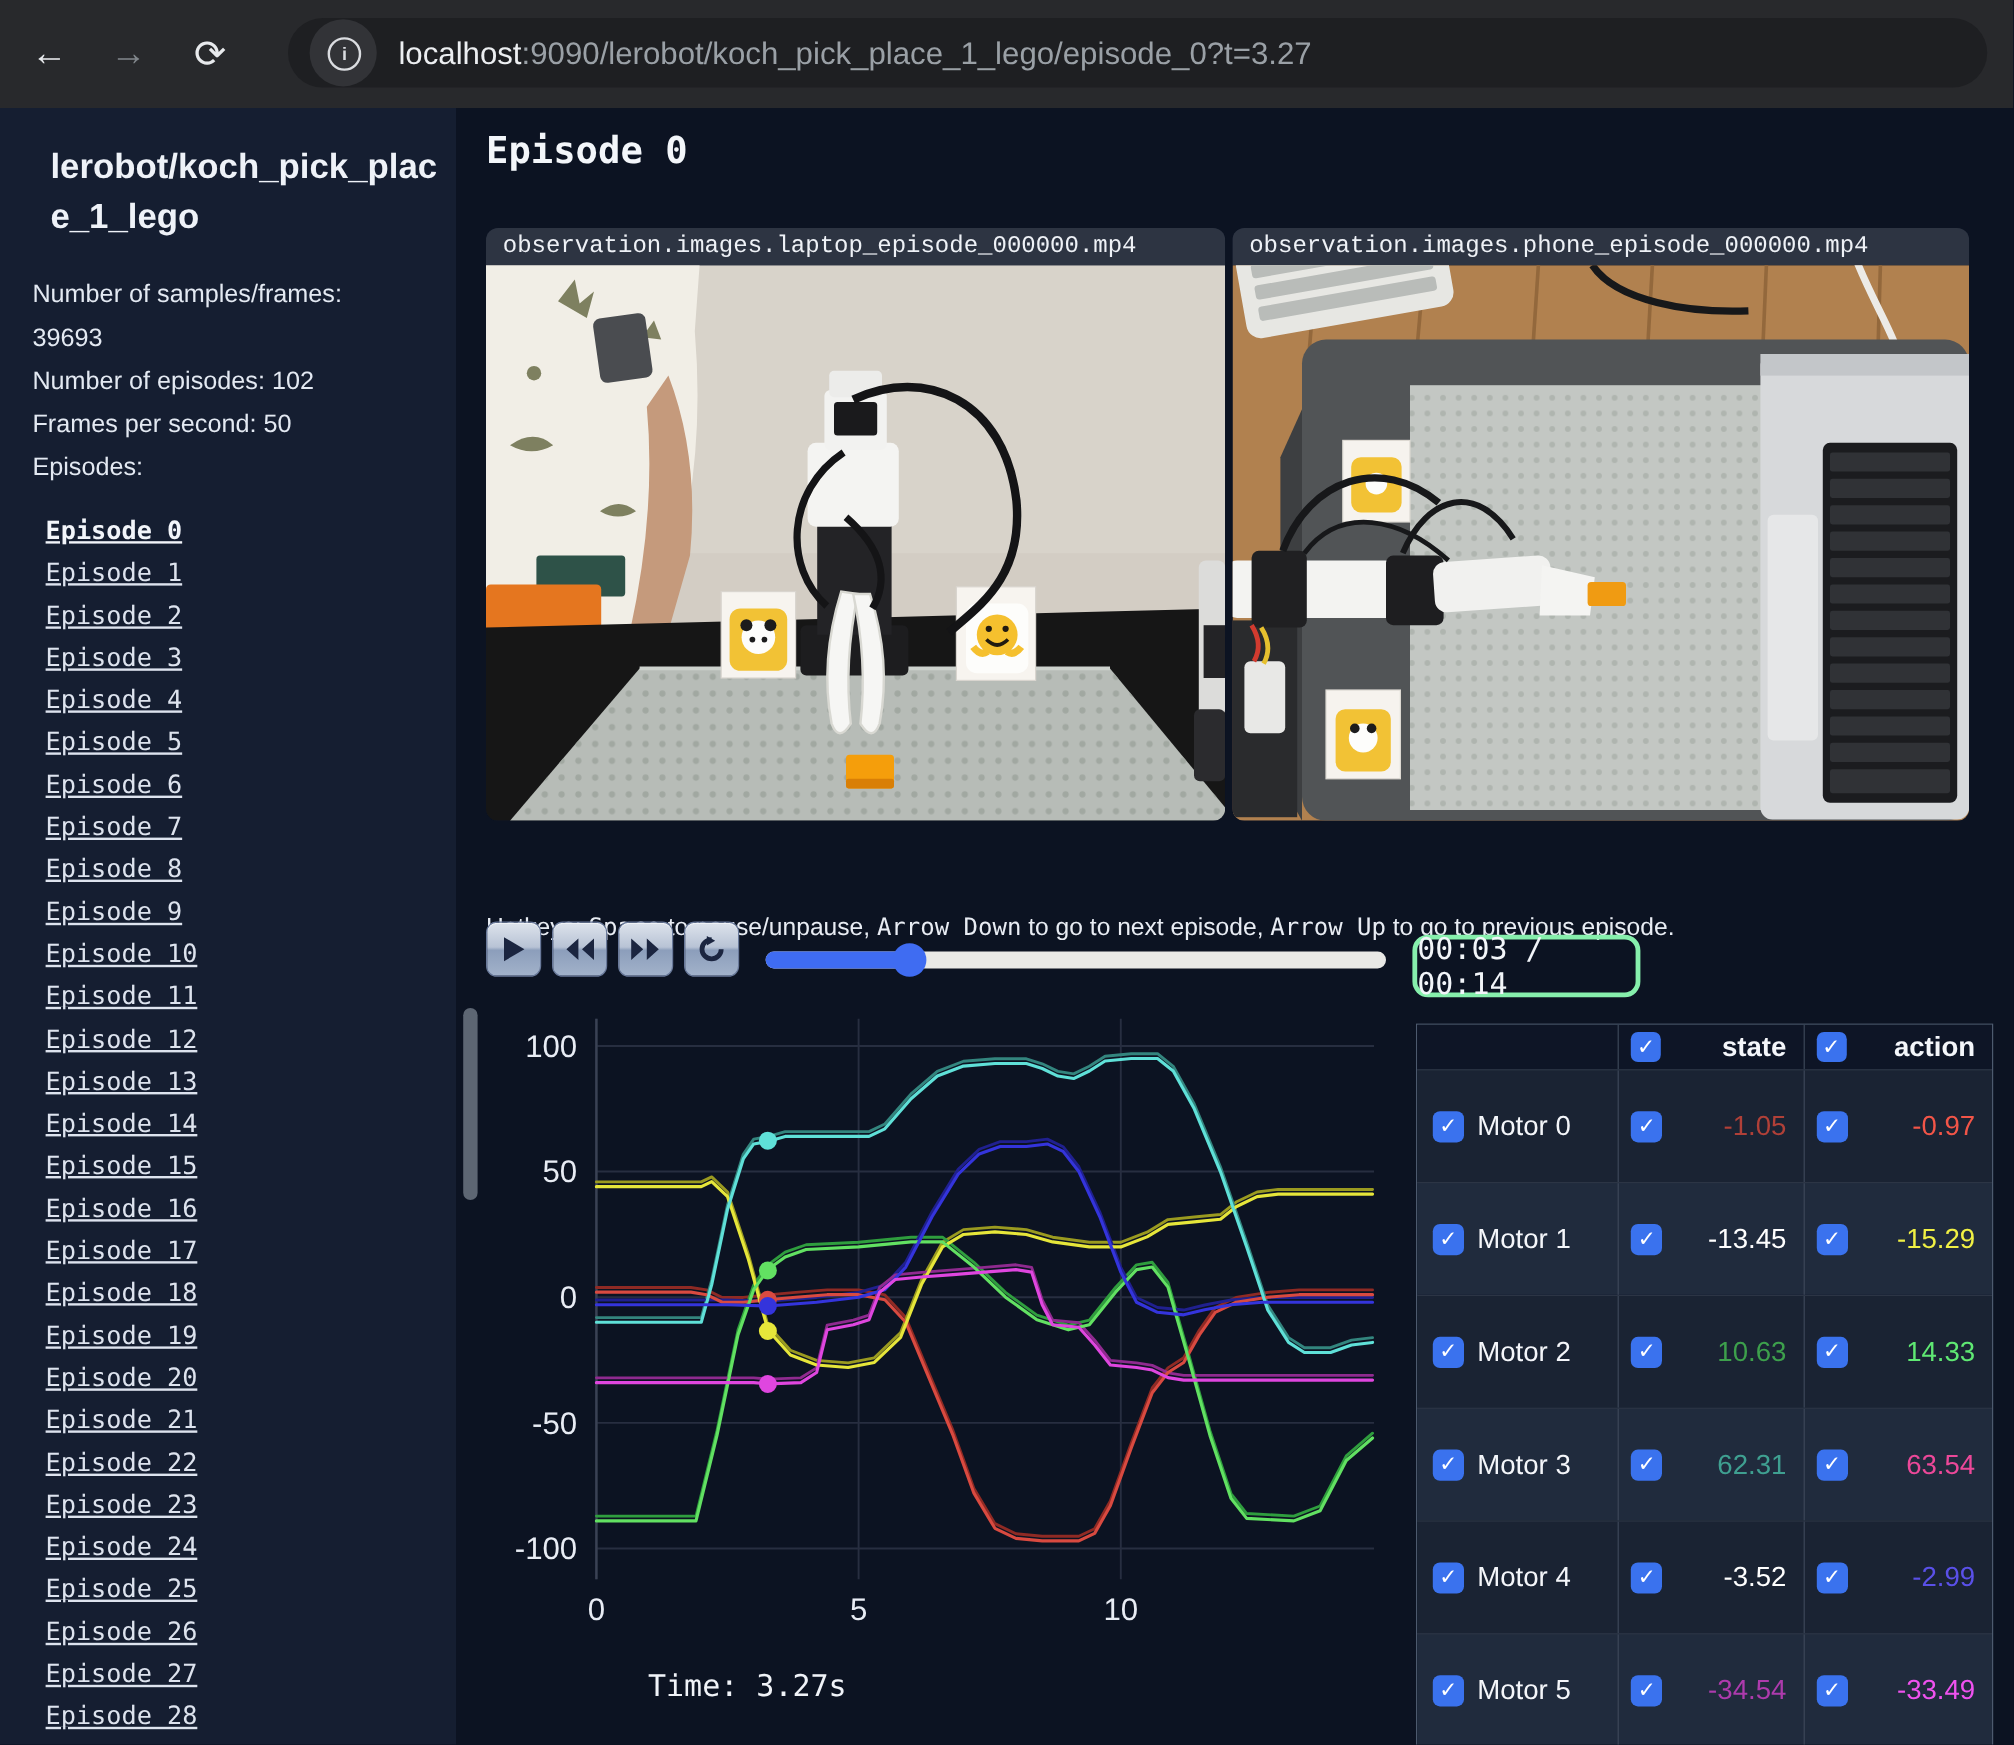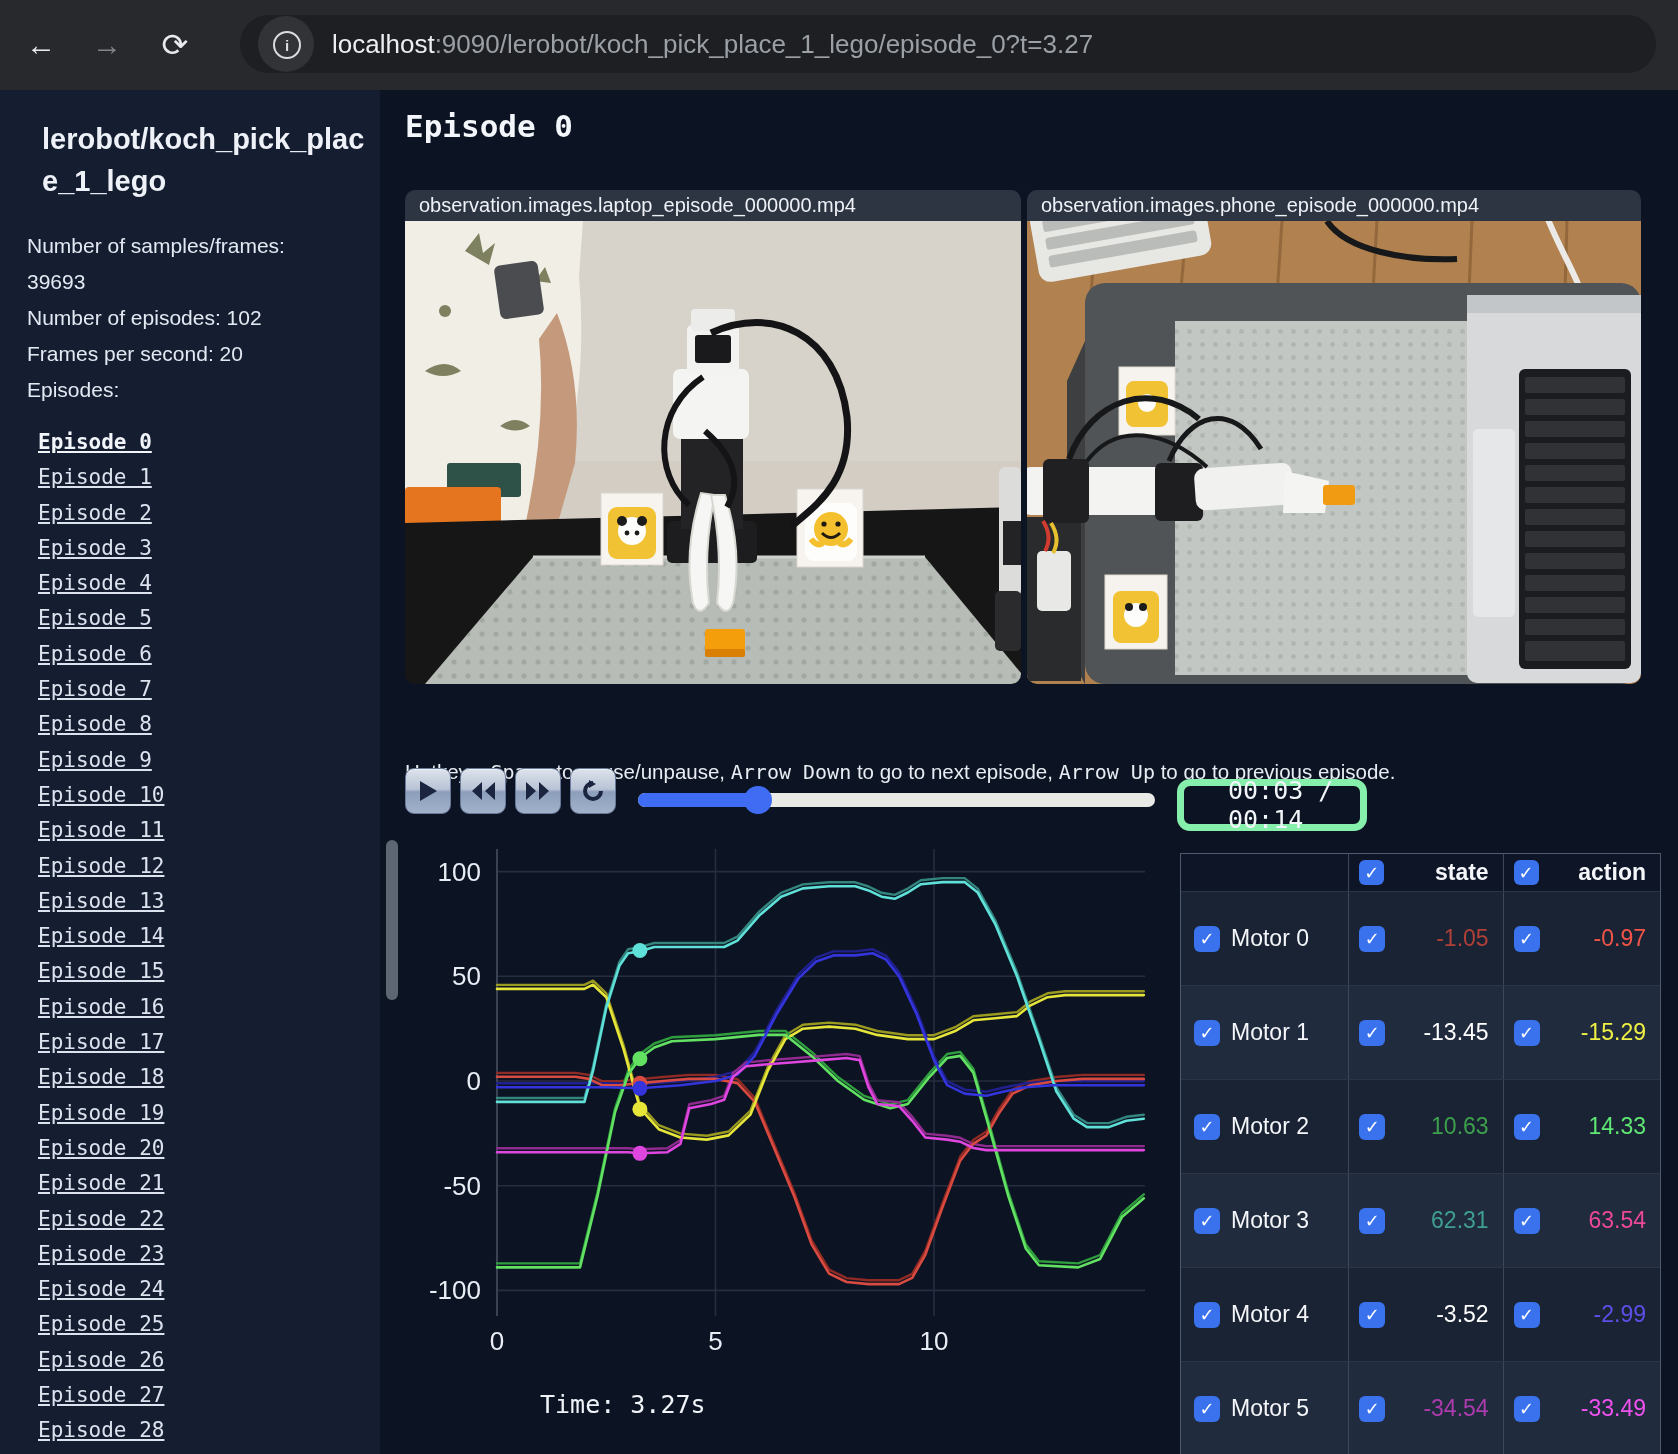--- a/index.html
+++ b/index.html
@@ -30,43 +30,43 @@
   .ep-list li{height:35.3px;}
   .ep-list a{font-family:"DejaVu Sans Mono",monospace;font-size:21px;color:#dde3ee;text-decoration:underline;cursor:pointer;}
   .ep-list a.active{font-weight:bold;color:#f2f5fa;}
 
   
   .scroll-thumb{position:absolute;left:386px;top:840px;width:12px;height:160px;border-radius:6px;background:#5d6673;}
 
   
   .page-title{position:absolute;left:405px;top:108px;font-family:"DejaVu Sans Mono",monospace;
     font-size:31px;font-weight:bold;color:#f3f6fa;}
-  .video-panel{position:absolute;top:190px;border-radius:10px;overflow:hidden;background:#11182a;}
+  .video-panel{position:absolute;top:190px;border-radius:10px;overflow:hidden;background:#11182a;font-family:Liberation Mono, monospace;}
   .video-panel .vhead{height:31px;background:#2d3442;color:#eef1f6;font-size:20px;line-height:31px;
     padding-left:14px;white-space:nowrap;overflow:hidden;}
   .video-panel svg{display:block;}
   #vp-left{left:405px;width:616px;height:494px;}
   #vp-right{left:1027px;width:614px;height:494px;}
 
   .hotkeys{position:absolute;left:405px;top:712px;font-size:20.5px;color:#e8ecf3;white-space:nowrap;margin-top:48px;}
   .hotkeys .code{font-family:"DejaVu Sans Mono",monospace;font-size:20px;}
 
   .ctl-btn{position:absolute;top:768px;width:46px;height:46px;border-radius:9px;cursor:pointer;
     background:linear-gradient(180deg,#dde3ec 0%,#b8c3d5 46%,#8c9ebb 52%,#a2b2ca 100%);
     border:1px solid #69799a;box-shadow:inset 0 1px 0 rgba(255,255,255,.55);
     display:flex;align-items:center;justify-content:center;padding:0;}
   .ctl-btn svg{fill:#1b2540;}
 
   .slider{position:absolute;left:638px;top:793px;width:517px;height:14px;border-radius:7px;background:#e9e9e6;cursor:pointer;}
   .slider-fill{position:absolute;left:0;top:0;height:14px;border-radius:7px;background:#3f6cf2;}
   .slider-thumb{position:absolute;top:-7px;width:28px;height:28px;border-radius:50%;background:#3f6cf2;}
 
-  .timebox{position:absolute;left:1177px;top:779px;width:190px;height:52px;border:7px solid #86efac;border-radius:13px;
+  .timebox{position:absolute;left:1177px;top:779px;width:190px;height:52px;border:4px solid #86efac;border-radius:13px;
     display:flex;align-items:center;justify-content:center;font-family:"DejaVu Sans Mono",monospace;
-    font-size:25px;color:#f2f5f9;box-sizing:border-box;padding-left:44px;}
+    font-size:25px;color:#f2f5f9;box-sizing:border-box;}
 
   #chart-svg{position:absolute;left:405px;top:830px;}
   .time-label{position:absolute;left:516px;top:1390px;font-family:"DejaVu Sans Mono",monospace;
     font-size:25px;color:#f0f3f8;margin-left:24px;}
 
   
   .mtable{position:absolute;left:1180px;top:853px;width:481px;border:1px solid #4d5a6e;box-sizing:border-box;
     font-size:23px;}
   .trow{display:flex;height:93px;}
   .trow.head{height:37px;background:#0e1526;}
@@ -99,21 +99,21 @@
       <i class="info-ic">i</i>
       <span class="url-text"><span class="url-host">localhost</span><span class="url-rest">:9090/lerobot/koch_pick_place_1_lego/episode_0?t=3.27</span></span>
     </div>
   </div>
 
   <div class="sidebar">
     <div class="ds-title">lerobot/koch_pick_place_1_lego</div>
     <div class="ds-info">
       <div>Number of samples/frames: 39693</div>
       <div>Number of episodes: 102</div>
-      <div>Frames per second: 20</div>
+      <div>Frames per second: 50</div>
       <div class="ep-label">Episodes:</div>
     </div>
     <ul class="ep-list">
         <li><a class="active">Episode 0</a></li>
         <li><a class="">Episode 1</a></li>
         <li><a class="">Episode 2</a></li>
         <li><a class="">Episode 3</a></li>
         <li><a class="">Episode 4</a></li>
         <li><a class="">Episode 5</a></li>
         <li><a class="">Episode 6</a></li>

